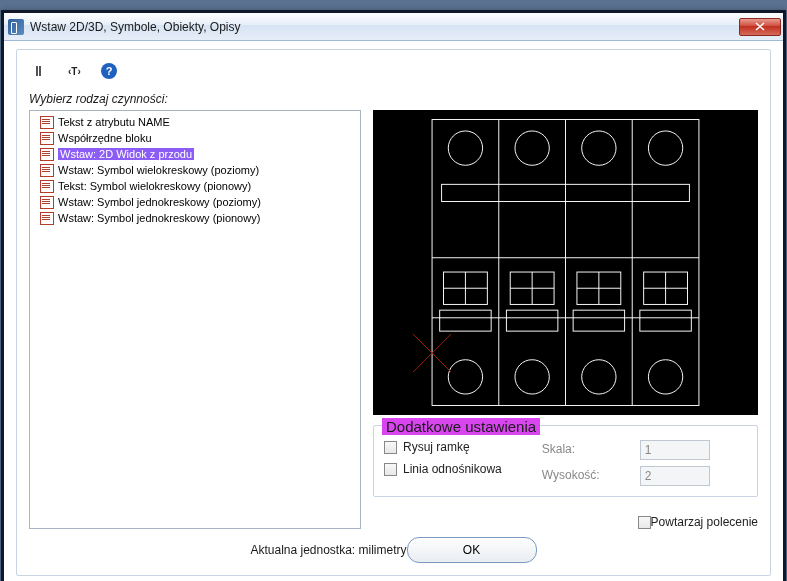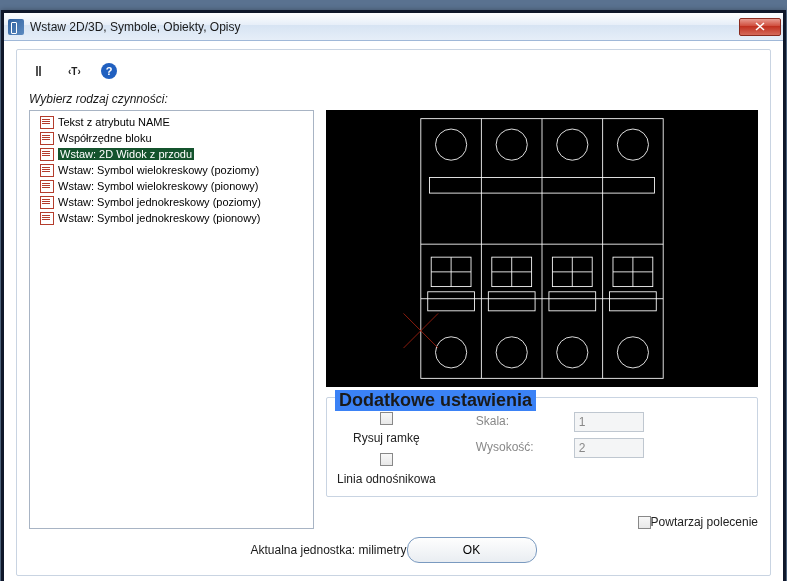--- a/index.html
+++ b/index.html
@@ -98,21 +98,21 @@
     margin-bottom: 4px;
     font-style: italic;
   }
   .main-row {
     flex: 1;
     display: flex;
     gap: 12px;
     min-height: 0;
   }
   .tree-box {
-    width: 285px;
+    width: 332px;
     border: 1px solid #a8b4c4;
     background: #fff;
     padding: 3px 2px;
     overflow: hidden;
   }
   .tree-item {
     display: flex;
     align-items: center;
     height: 16px;
     padding-left: 26px;
@@ -128,21 +128,21 @@
     border: 1px solid #b43c2c;
     background: #fff;
   }
   .tree-item::after {
     content:"";
     position:absolute;
     left:10px;top:5px;width:8px;height:1px;background:#b43c2c;
     box-shadow: 0 2px 0 #b43c2c, 0 4px 0 #b43c2c;
   }
   .tree-item.selected .lbl {
-    background: #14532d;
+    background: #8b5cf6;
     color: #fff;
     padding: 0 2px;
   }
   .tree-item .lbl { font-size: 11px; color:#000; }
   .right-col {
     flex: 1;
     display: flex;
     flex-direction: column;
     gap: 10px;
     min-width: 0;
@@ -156,29 +156,28 @@
     border: 1px solid #c9d4e2;
     border-radius: 2px;
     position: relative;
     padding: 14px 10px 10px 10px;
     display: flex;
     gap: 40px;
   }
   .group-box .legend {
     position: absolute;
     top: -8px; left: 8px;
-    background: #3b82f6;
+    background: #d946ef;
     padding: 0 4px;
-    font-size: 18px;
+    font-size: 15px;
     color: #1a1a1a;
-    font-weight: bold;
   }
   .form-col { display:flex;flex-direction:column;gap:8px; }
   .chk-row {
-    display:flex;align-items:center;gap:6px;font-size:12px;color:#222;flex-direction:column;
+    display:flex;align-items:center;gap:6px;font-size:12px;color:#222;
   }
   .chk-box {
     width: 13px; height: 13px;
     border: 1px solid #888;
     background: linear-gradient(#f8f8f8,#e8e8e8);
     cursor:pointer;
   }
   .lbl-col { display:flex;flex-direction:column;gap:12px;padding-top:2px; }
   .dim-label { font-size:12px;color:#888; }
   .inp-col { display:flex;flex-direction:column;gap:6px; }
@@ -254,21 +253,21 @@
           <div class="tree-item">
             <span class="lbl">Współrzędne bloku</span>
           </div>
           <div class="tree-item selected">
             <span class="lbl">Wstaw: 2D Widok z przodu</span>
           </div>
           <div class="tree-item">
             <span class="lbl">Wstaw: Symbol wielokreskowy (poziomy)</span>
           </div>
           <div class="tree-item">
-            <span class="lbl">Wstaw: Symbol wielokreskowy (pionowy)</span>
+            <span class="lbl">Tekst: Symbol wielokreskowy (pionowy)</span>
           </div>
           <div class="tree-item">
             <span class="lbl">Wstaw: Symbol jednokreskowy (poziomy)</span>
           </div>
           <div class="tree-item">
             <span class="lbl">Wstaw: Symbol jednokreskowy (pionowy)</span>
           </div>
         </div>
 
         <div class="right-col">

